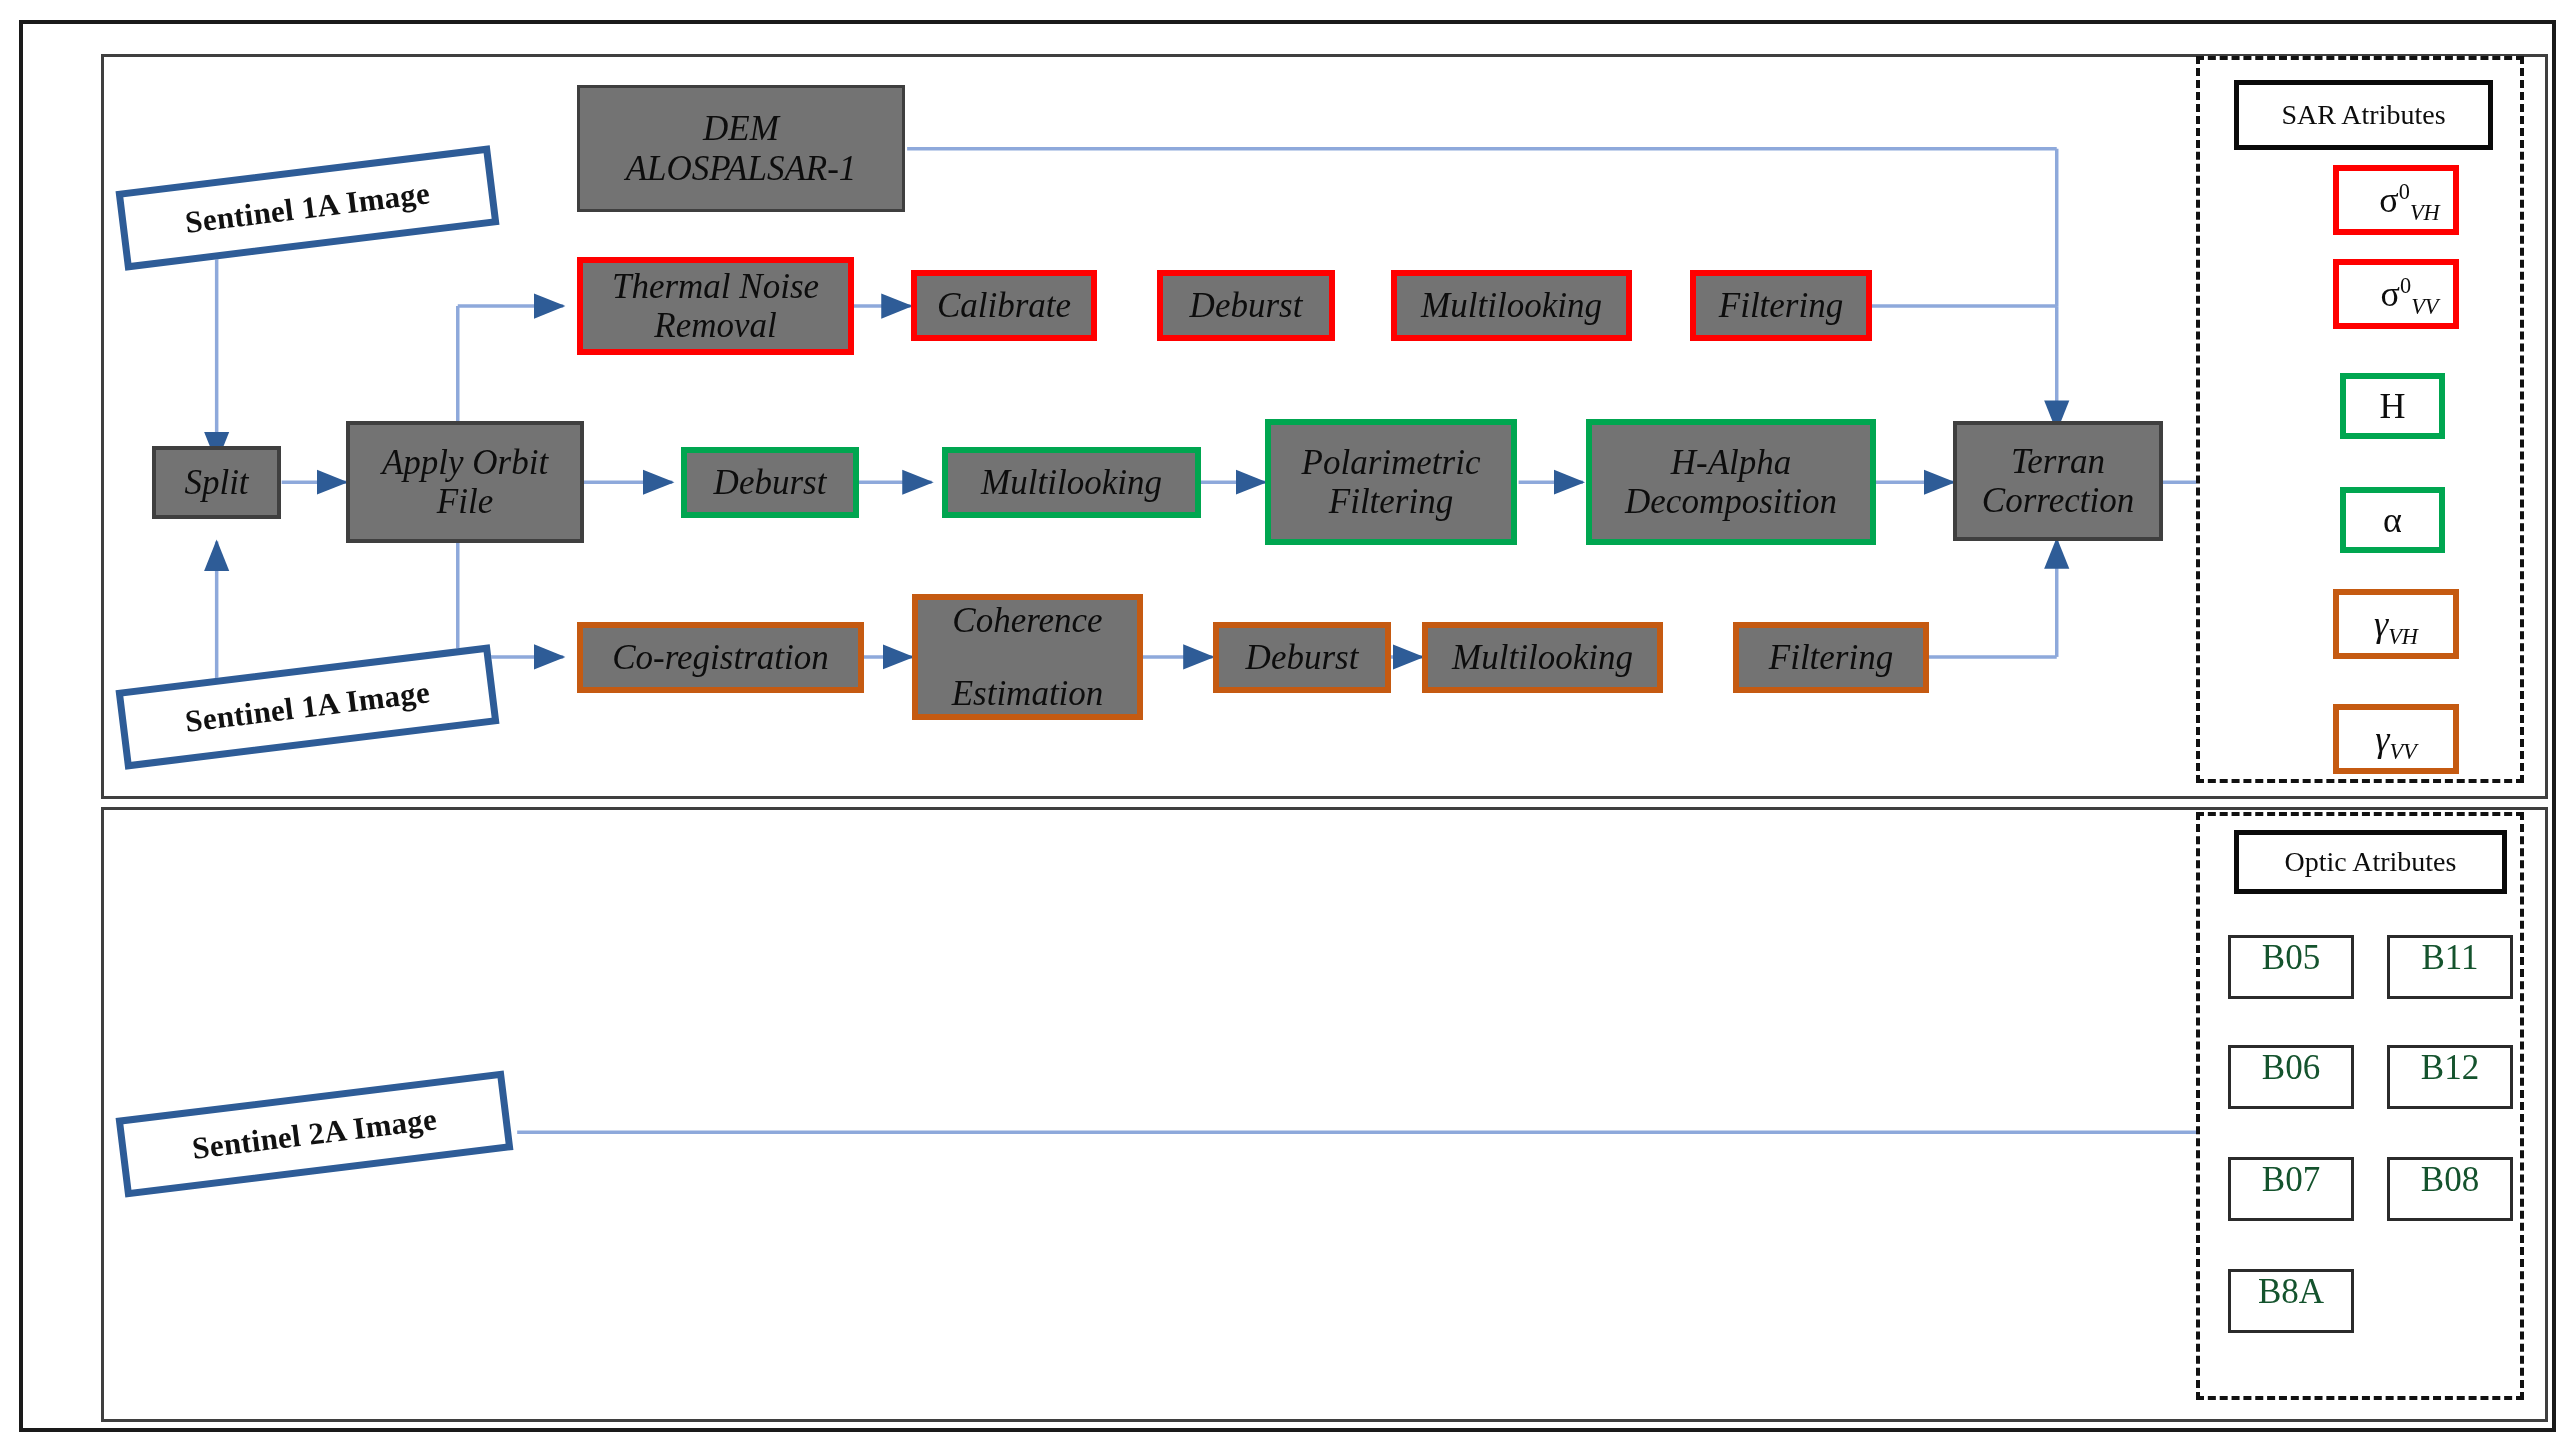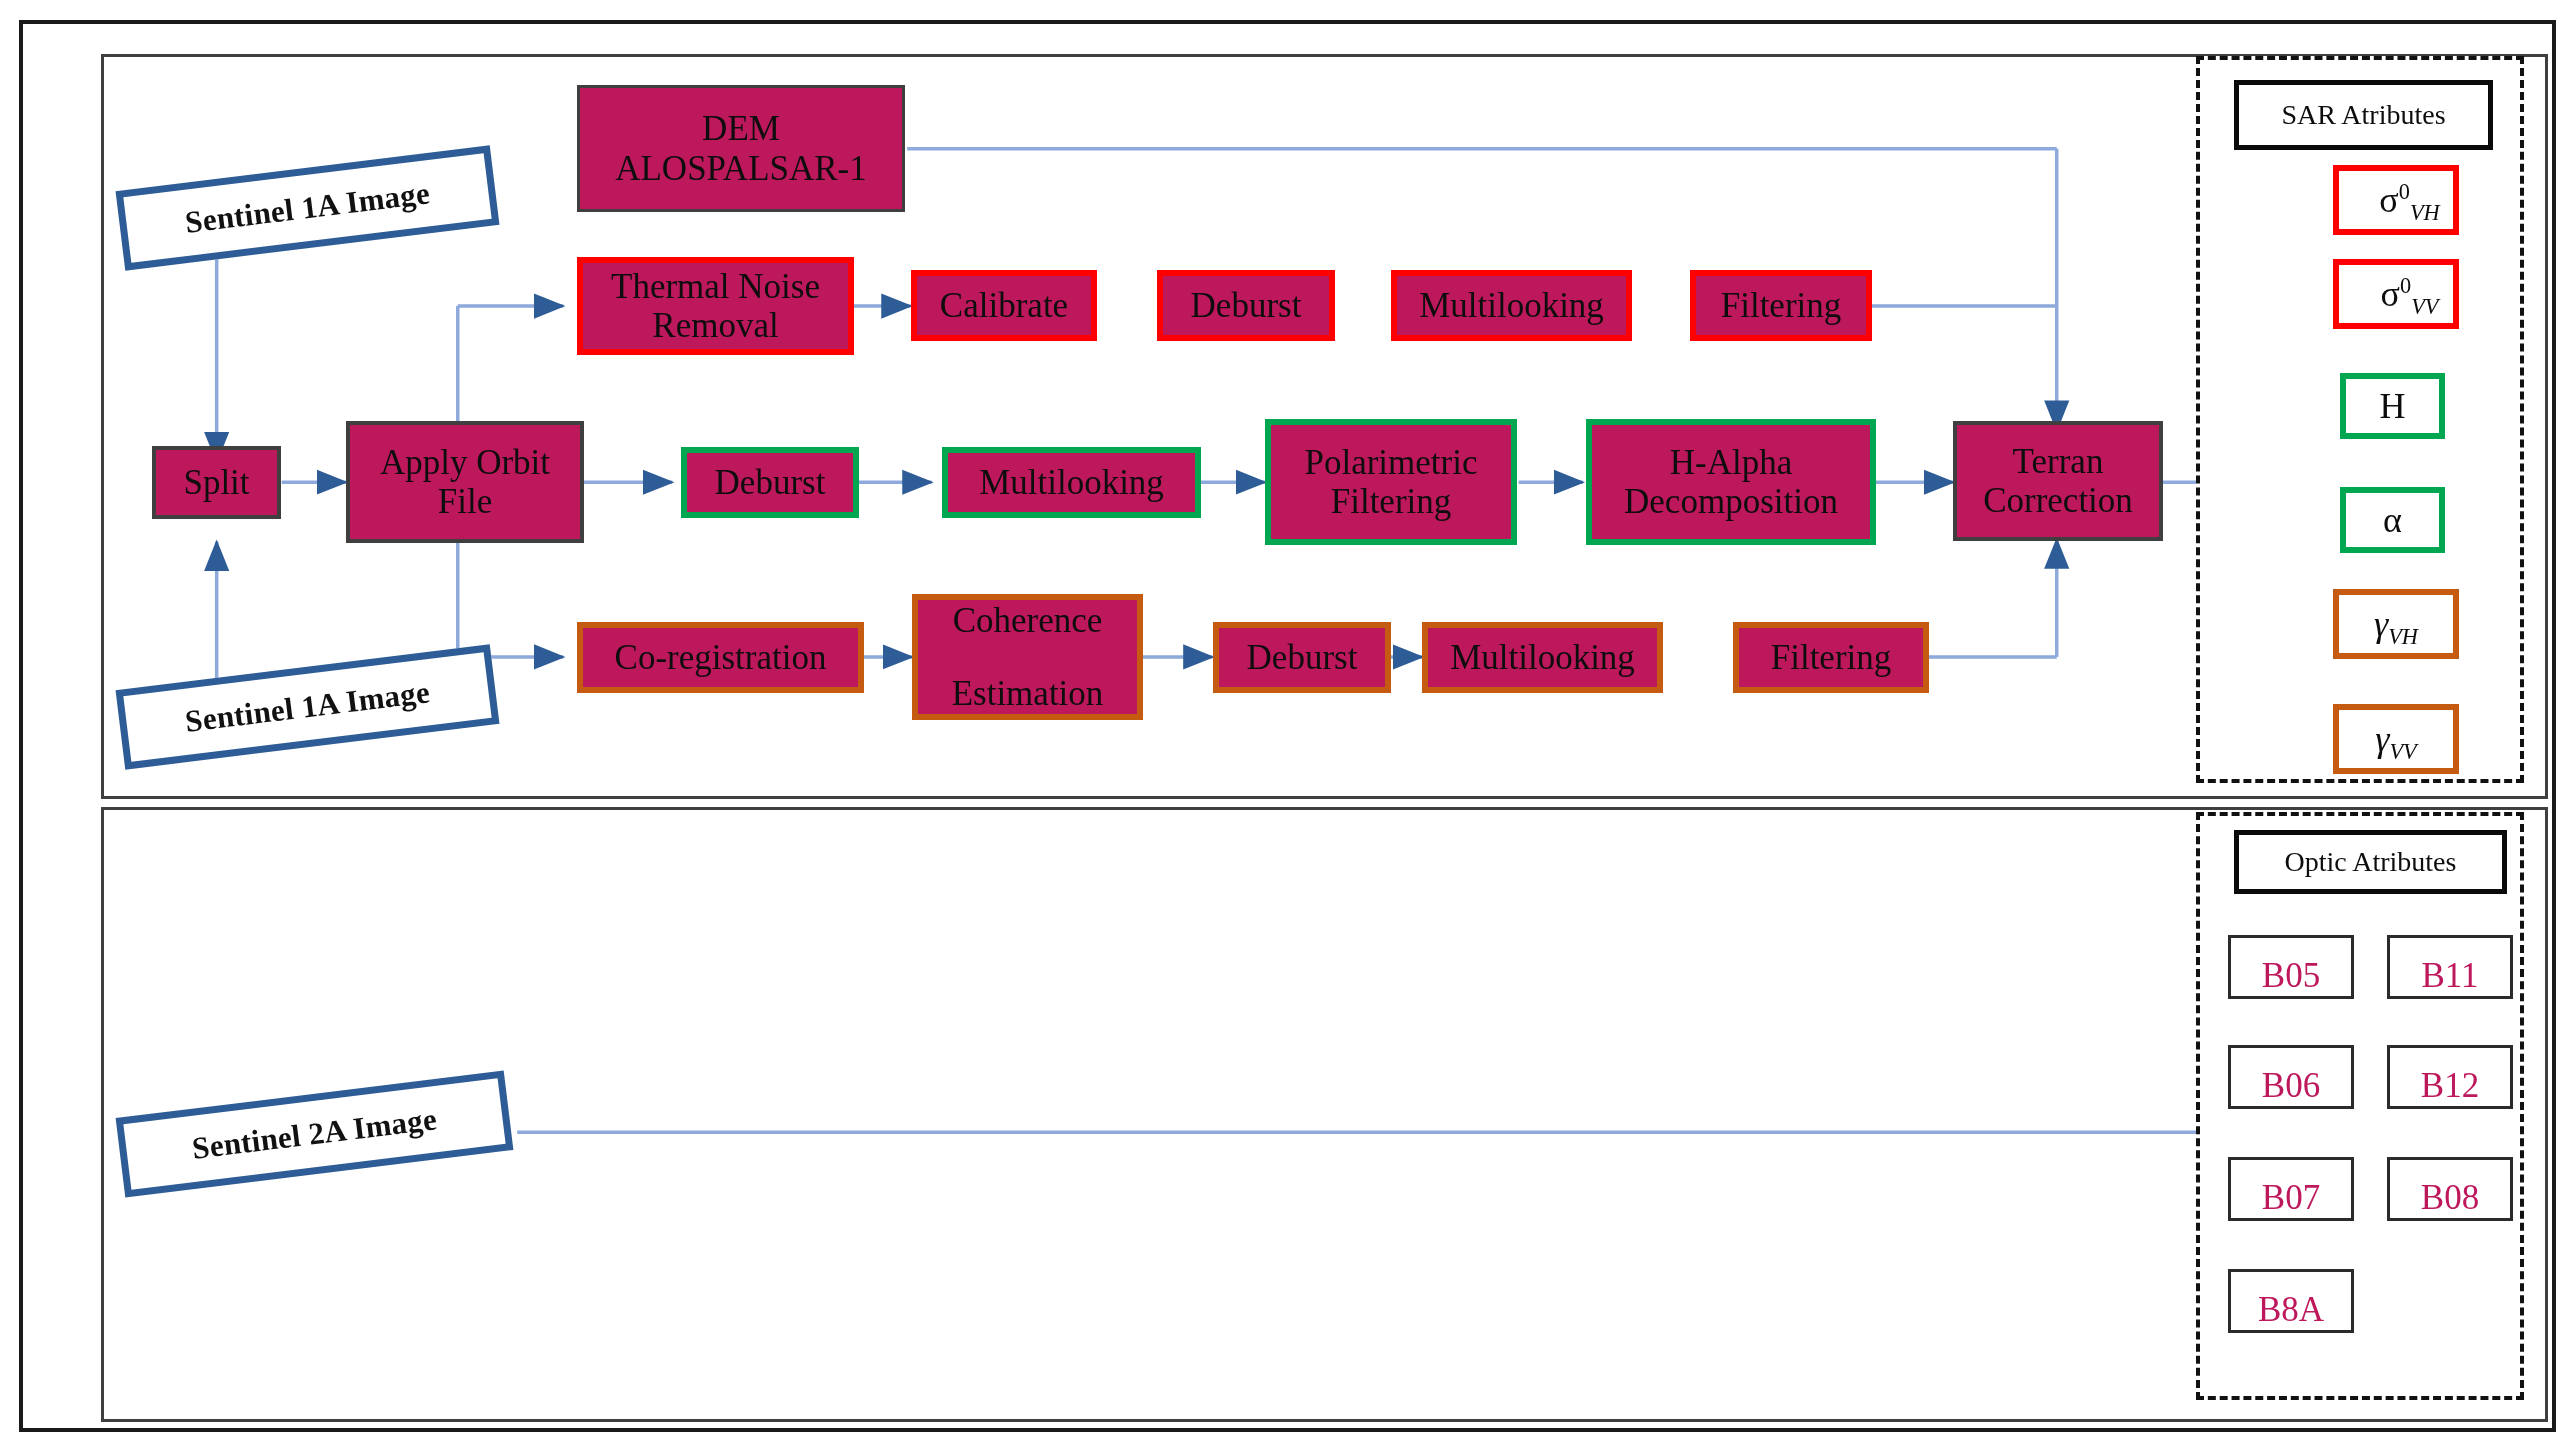--- a/index.html
+++ b/index.html
@@ -16,23 +16,23 @@
   
   .side-label{position:absolute;left:-28px;top:391px;width:391px;height:56px;
     font-family:"DejaVu Sans",sans-serif;font-size:43px;color:#111;
     transform:rotate(-90deg);transform-origin:center center;
     display:flex;align-items:center;justify-content:center;white-space:nowrap;letter-spacing:0px;}
 
   
   #wires{position:absolute;left:0;top:0;width:2576px;height:1455px;pointer-events:none;}
 
   
-  .box{position:absolute;box-sizing:border-box;background:#be185d;display:flex;
+  .box{position:absolute;box-sizing:border-box;background:#737373;display:flex;
        align-items:center;justify-content:center;text-align:center;
-       color:#0d0d0d;line-height:1.12;font-size:35px;padding:1.4px 4.2px;}
+       color:#0d0d0d;line-height:1.12;font-size:35px;padding:1.4px 4.2px;font-style:italic;}
   .bk{border:3.5px solid #3f3f3f;}
   .br{border:6.3px solid #FF0000;}
   .bg{border:6.3px solid #00A650;}
   .bo{border:6.3px solid #C55A11;}
   .bw{border:4.2px solid #3f3f3f;}
 
   
   .para{position:absolute;box-sizing:border-box;border:7.7px solid #2E5C97;background:#fff;
         display:flex;align-items:center;justify-content:center;}
   .para span{font-family:"Liberation Serif",serif;font-weight:bold;font-size:31px;color:#111;
@@ -41,21 +41,21 @@
   
   .dashed-group{position:absolute;box-sizing:border-box;border:4.9px dashed #111;background:#fff;}
   .group-title{position:absolute;box-sizing:border-box;border:5.6px solid #0a0a0a;background:#fff;
         display:flex;align-items:center;justify-content:center;font-size:28px;color:#0d0d0d;}
   .attr{position:absolute;box-sizing:border-box;background:#fff;display:flex;
         align-items:center;justify-content:center;font-size:36px;color:#0d0d0d;}
   .attr.ar{border:6.3px solid #FF0000;padding-left:27px;}
   .attr.ag{border:6.3px solid #00A650;}
   .attr.ao{border:6.3px solid #C55A11;}
   .band{position:absolute;box-sizing:border-box;border:3.5px solid #2b2b2b;background:#fff;
-        display:flex;align-items:flex-end;justify-content:center;font-size:35px;color:#be185d;}
+        display:flex;align-items:flex-start;justify-content:center;font-size:35px;color:#14532d;}
 
   
   .sym{font-family:"Liberation Serif",serif;font-style:normal;}
   .sym sup{font-size:0.62em;vertical-align:super;line-height:0;}
   .sym sub{font-size:0.62em;vertical-align:sub;line-height:0;font-style:italic;}
   .gam{font-family:"Liberation Serif",serif;font-style:italic;}
 </style>
 </head>
 <body>
 

